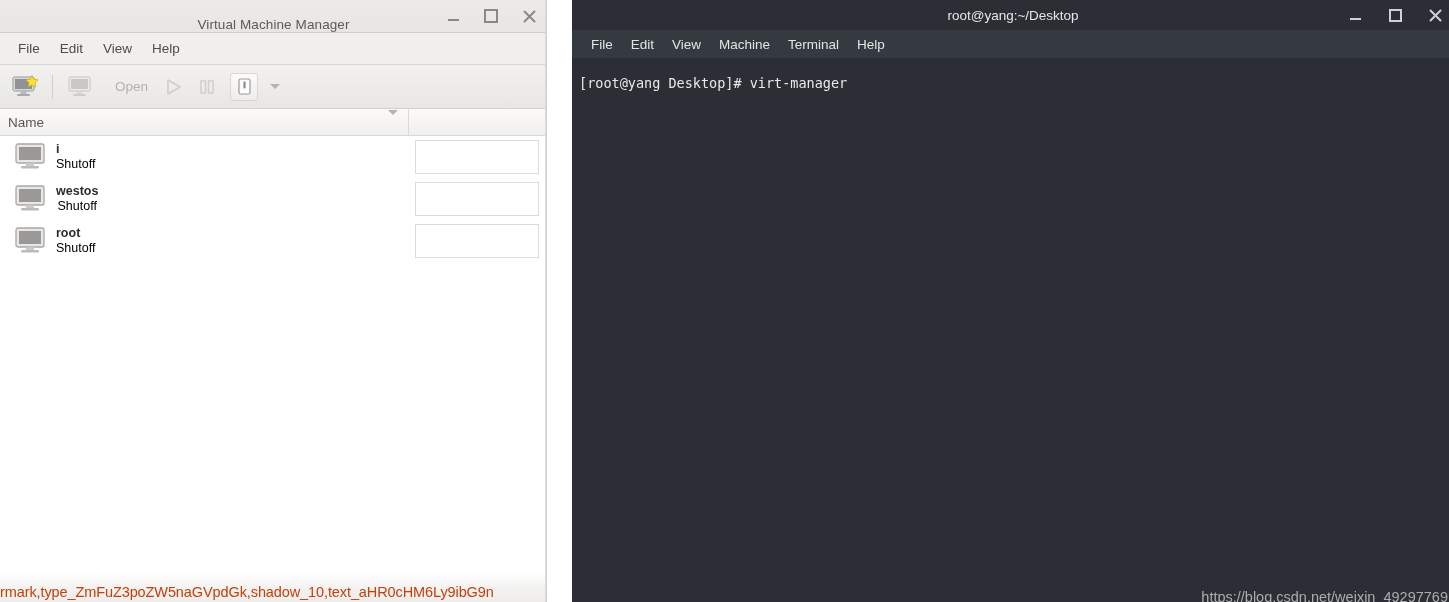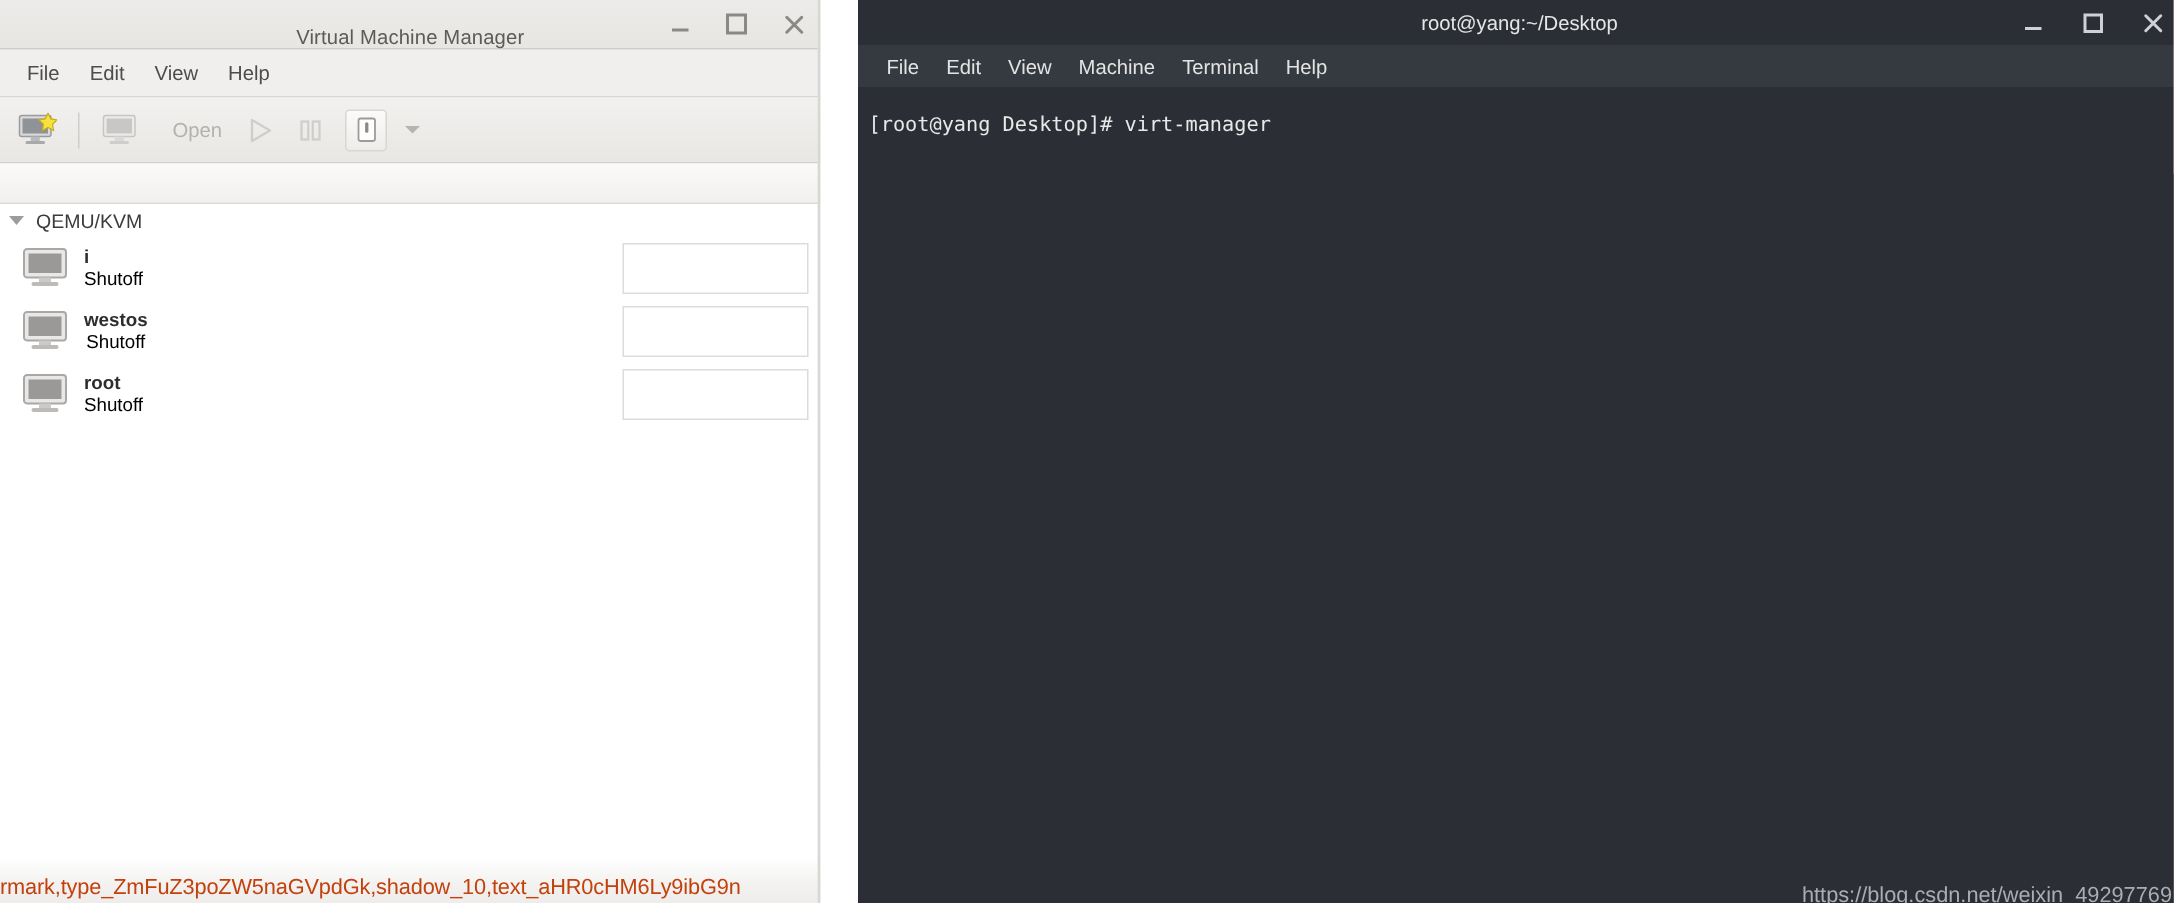--- a/index.html
+++ b/index.html
@@ -402,28 +402,28 @@
         <rect x="1" y="1" width="11" height="15" rx="1.5" fill="#fdfdfd" stroke="#9c9b99" stroke-width="1.2"></rect>
         <rect x="5.4" y="3.5" width="2.2" height="7" rx="1" fill="#8b8a88"></rect>
       </svg>
     </div>
     <div class="tb-btn">
       <div class="tri-down"></div>
     </div>
   </div>
 
   <div id="vmm-colheader">
+    <div id="col-name">
+      <span>Name</span>
+      <span class="sort-arrow"><span class="tri-down"></span></span>
+    </div>
   </div>
 
   <div id="vmm-list">
 
-    <div id="group-row">
-      <span class="tri-exp"></span>
-      <span>QEMU/KVM</span>
-    </div>
 
     <div class="vm-row">
       <span class="vm-icon">
         <svg width="34" height="28" viewBox="0 0 34 28">
           <rect x="2" y="1" width="28" height="19" rx="2" fill="#e9e8e7" stroke="#a9a8a6" stroke-width="1.3"></rect>
           <rect x="5" y="4" width="22" height="13" fill="#9a9997"></rect>
           <rect x="12" y="20" width="8" height="3" fill="#cbcac8"></rect>
           <rect x="7" y="23" width="18" height="2.6" rx="1.3" fill="#bcbbb9"></rect>
         </svg>
       </span>

